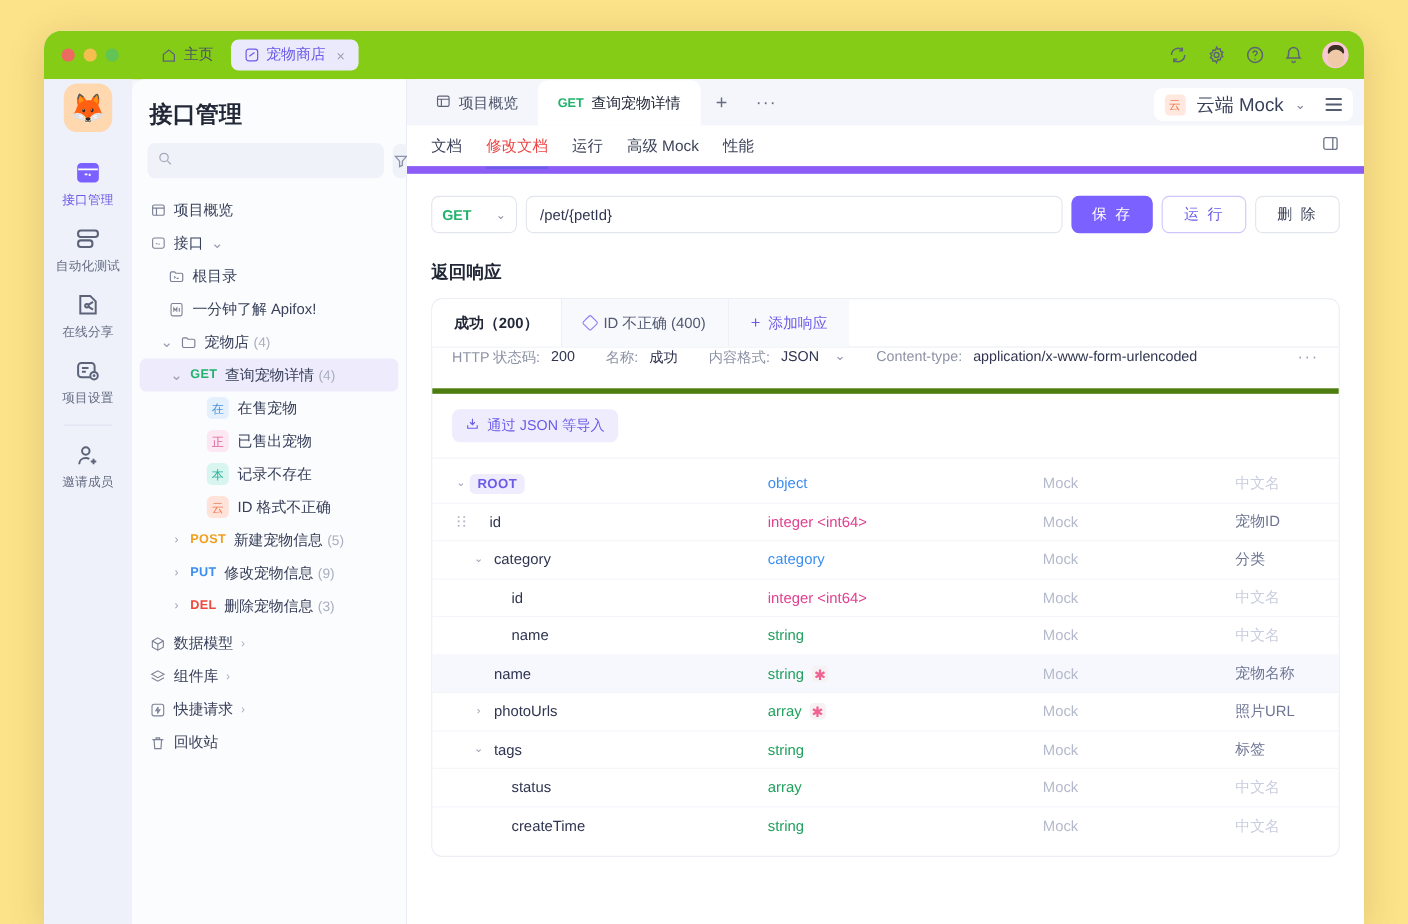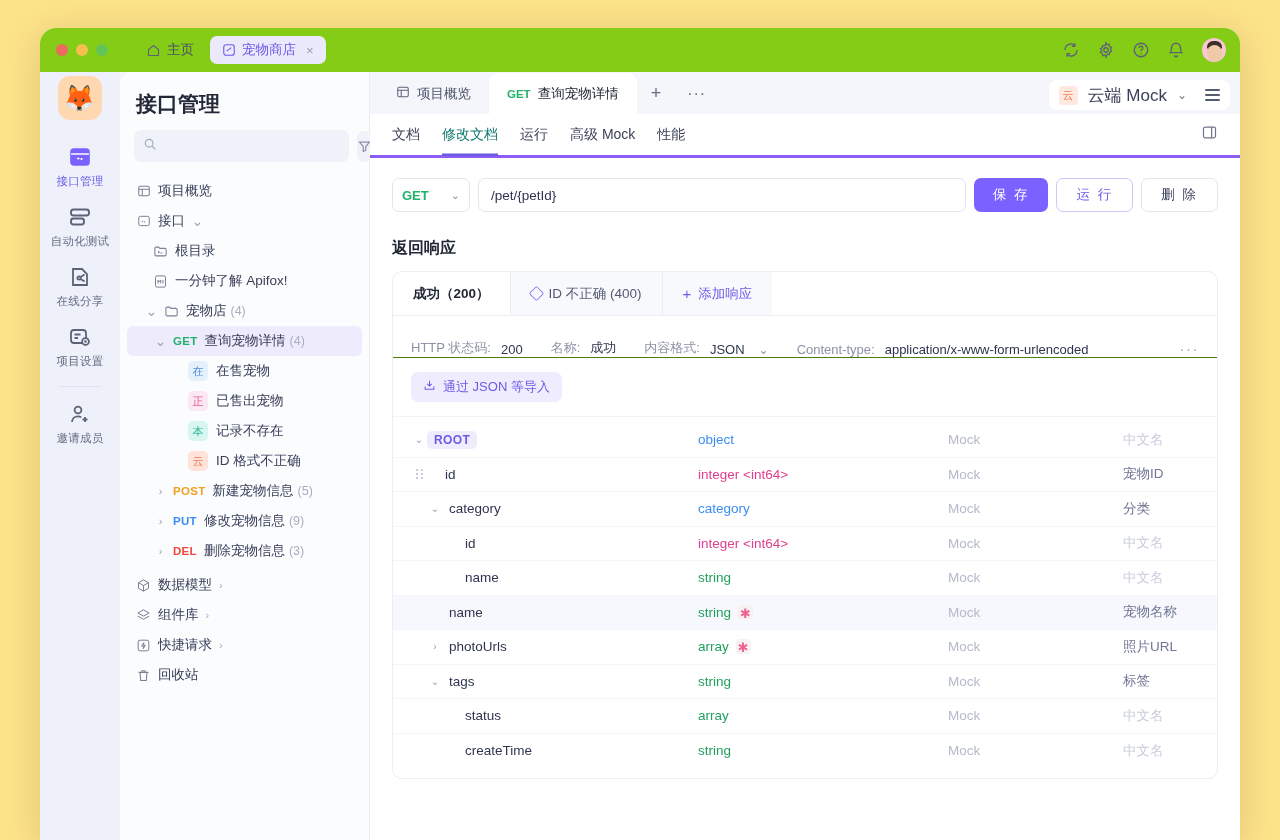--- a/index.html
+++ b/index.html
@@ -165,24 +165,24 @@
   .mock-badge {
     width: 19px; height: 19px; border-radius: 4px; background: #ffe8e0;
     color: #ef7d52; font-size: 11px; display: flex; align-items: center; justify-content: center;
   }
   .mock-lbl { font-size: 17px; color: #39405a; }
   .hamb { display: flex; flex-direction: column; gap: 3px; }
   .hamb i { display: block; width: 15px; height: 1.7px; background: #555c70; border-radius: 1px; }
 
   .subtabs {
     height: 44px; flex: 0 0 44px; display: flex; align-items: center;
-    padding: 0 22px; gap: 22px; border-bottom: 3px solid #8b5cf6;
+    padding: 0 22px; gap: 22px; border-bottom: 7px solid #8b5cf6;
   }
   .subtab { font-size: 14px; color: #3c4359; height: 43px; display: flex; align-items: center; cursor: default; }
-  .subtab.active { color: #0f766e; box-shadow: inset 0 -2.5px 0 #6b5ce7; }
+  .subtab.active { color: #ef4444; box-shadow: inset 0 -2.5px 0 #6b5ce7; }
   .st-spacer { flex: 1; }
   .panelicon { color: #6f7588; }
 
   .scroller { flex: 1; overflow: hidden; padding: 20px 22px 0; }
 
   
   .urlrow { display: flex; align-items: center; gap: 8px; }
   .methodsel {
     width: 78px; height: 34px; border: 1px solid #e2e5ee; border-radius: 7px;
     display: flex; align-items: center; justify-content: space-between;
@@ -212,22 +212,22 @@
     height: 43px; display: flex; align-items: center; gap: 7px;
     padding: 0 20px; font-size: 13.5px; color: #515870; cursor: default;
     border-right: 1px solid #eceef5; background: #f8f9fd;
   }
   .rtab:first-child { border-top-left-radius: 10px; }
   .rtab.active { background: #fff; color: #232838; font-weight: 600; }
   .rtab.add { color: #6b5ce7; border-right: 0; }
   .diamond { width: 11px; height: 11px; border: 1.5px solid #8e7cf5; transform: rotate(45deg); border-radius: 2px; }
 
   .metarow {
-    display: flex; align-items: flex-end; height: 42px;
-    padding: 0 18px; gap: 10px; font-size: 13px; border-bottom: 1px solid #4d7c0f;
+    display: flex; align-items: flex-start; height: 42px;
+    padding: 0 18px; gap: 10px; font-size: 13px; border-bottom: 5px solid #4d7c0f;
   }
   .mlbl { color: #8d93a6; }
   .mval { color: #2f3550; margin-right: 18px; }
   .mval.b { font-weight: 500; }
   .meta-spacer { flex: 1; }
   .mdots { color: #9aa0b4; letter-spacing: 1.5px; font-size: 15px; }
 
   .importrow { padding: 14px 18px; border-bottom: 1px solid #f1f3f8; }
   .importbtn {
     display: inline-flex; align-items: center; gap: 7px;

